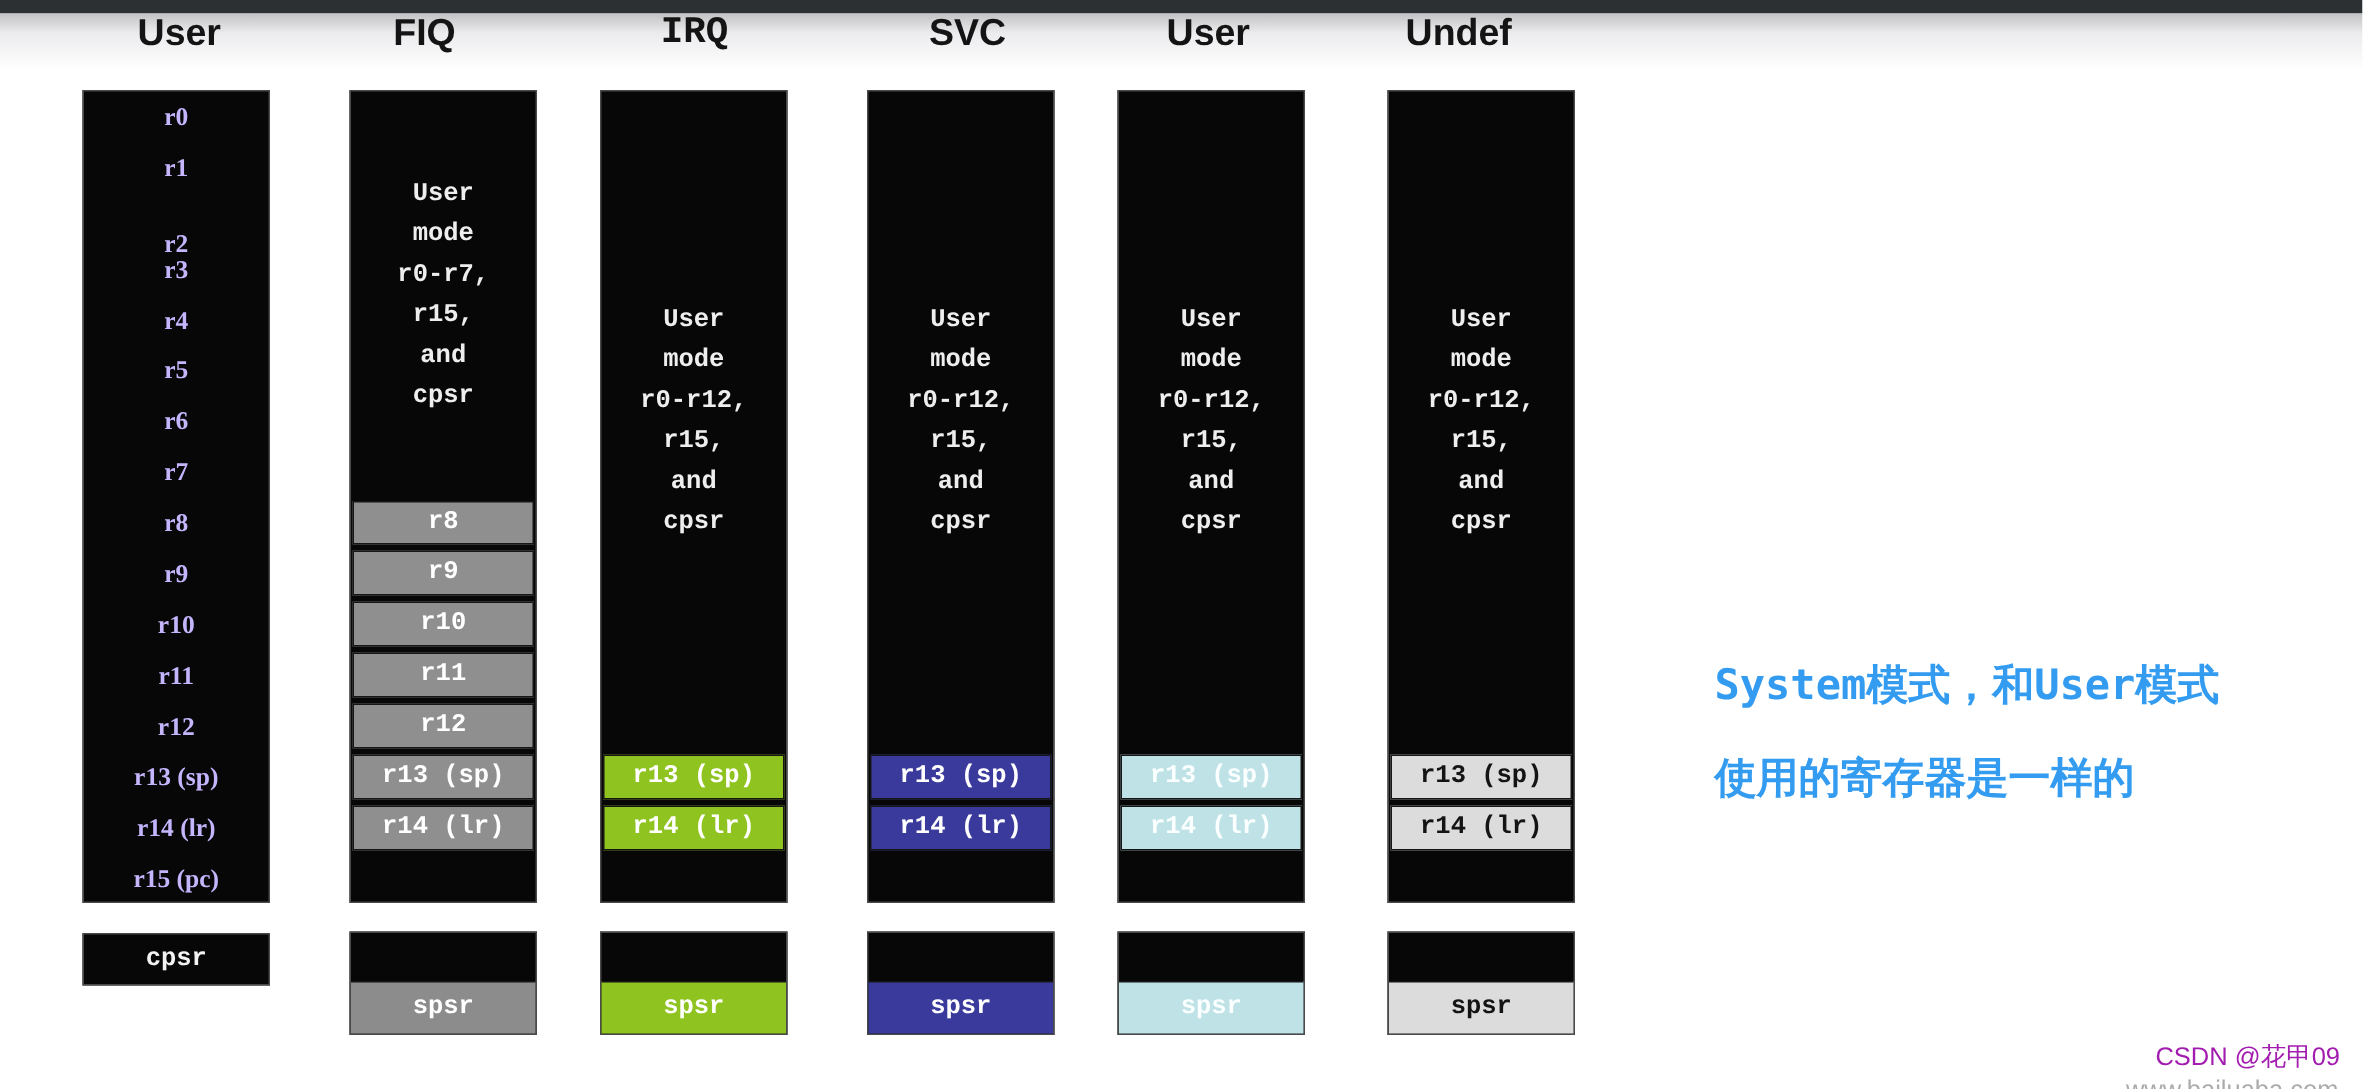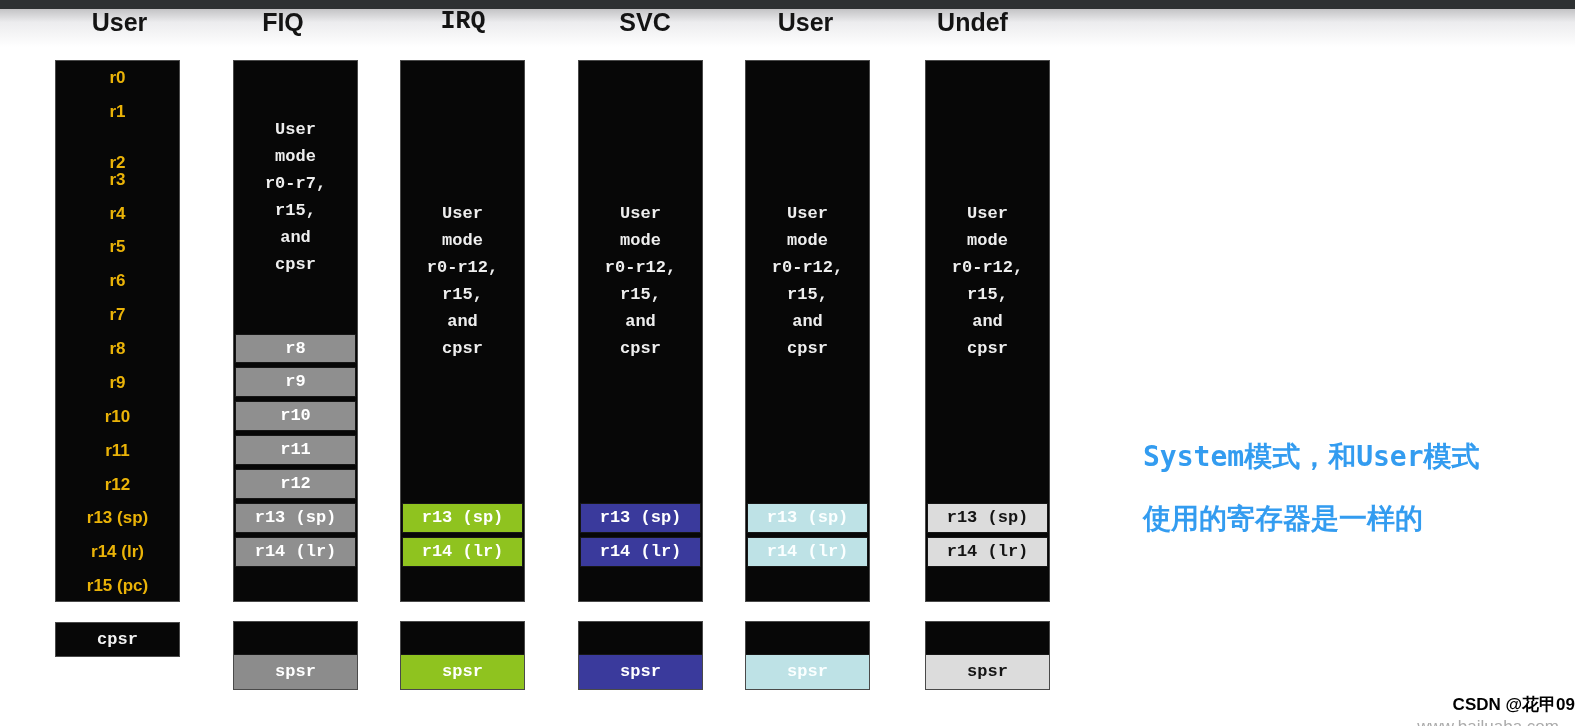--- a/index.html
+++ b/index.html
@@ -4,37 +4,37 @@
 <style>
   html,body{margin:0;padding:0;}
   body{font-family:"Liberation Sans", sans-serif; background:#ffffff;}
   #stage{position:relative;width:1575px;height:726px;background:#ffffff;overflow:hidden;}
   #topbar{position:absolute;left:0;top:0;width:1575px;height:9px;background:#2d3032;}
   #topshade{position:absolute;left:0;top:9px;width:1575px;height:38px;
             background:linear-gradient(to bottom,#c3c3c5 0%,#ececee 35%,#ffffff 100%);}
   .col-header{position:absolute;top:6px;height:32px;font-size:25px;font-weight:bold;color:#141414;
               text-align:center;line-height:32px;letter-spacing:0px;}
   .mode-box{position:absolute;background:#070707;border:1px solid #4a4a4a;box-sizing:border-box;}
-  .reg-label{position:absolute;left:0;width:100%;text-align:center;color:#eab308;
-             font-family:Liberation Sans, sans-serif;font-weight:bold;font-size:17px;}
+  .reg-label{position:absolute;left:0;width:100%;text-align:center;color:#c4b5fd;
+             font-family:Liberation Serif, serif;font-weight:bold;font-size:17px;}
   .note-line{position:absolute;left:0;width:100%;text-align:center;color:#eeeeee;height:27px;line-height:27px;
              font-family:"Liberation Mono","DejaVu Sans Mono",monospace;font-weight:bold;font-size:17px;}
   .banked-cell{position:absolute;box-sizing:border-box;border:1px solid #161616;
                font-family:"Liberation Mono","DejaVu Sans Mono",monospace;font-weight:bold;font-size:17px;
                text-align:center;}
   .status-box{position:absolute;background:#070707;border:1px solid #4a4a4a;box-sizing:border-box;}
   .status-label{position:absolute;left:0;width:100%;text-align:center;
                 font-family:"Liberation Mono","DejaVu Sans Mono",monospace;font-weight:bold;font-size:17px;}
   .spsr-fill{position:absolute;left:0;bottom:0;width:100%;height:35px;border-top:1px solid #161616;box-sizing:border-box;
              font-family:"Liberation Mono","DejaVu Sans Mono",monospace;font-weight:bold;font-size:17px;
              text-align:center;line-height:34px;}
   #annotation{position:absolute;left:1143px;top:438px;width:420px;color:#339cf0;
               font-family:"DejaVu Sans Mono","DejaVu Sans",monospace;font-size:28px;font-weight:bold;}
   #annotation .ann-line{position:absolute;left:0;white-space:nowrap;}
-  #watermark-1{position:absolute;right:0;top:693px;color:#000000;font-size:17px;white-space:nowrap;font-weight:bold;}
+  #watermark-1{position:absolute;right:15px;top:693px;color:#a21caf;font-size:17px;white-space:nowrap;}
   #watermark-2{position:absolute;right:16px;top:717px;color:#ababab;font-size:17px;white-space:nowrap;}
 </style>
 </head>
 <body>
 
 <div id="stage">
   <div id="topbar"></div>
   <div id="topshade"></div>
 
   <div id="columns-root">

